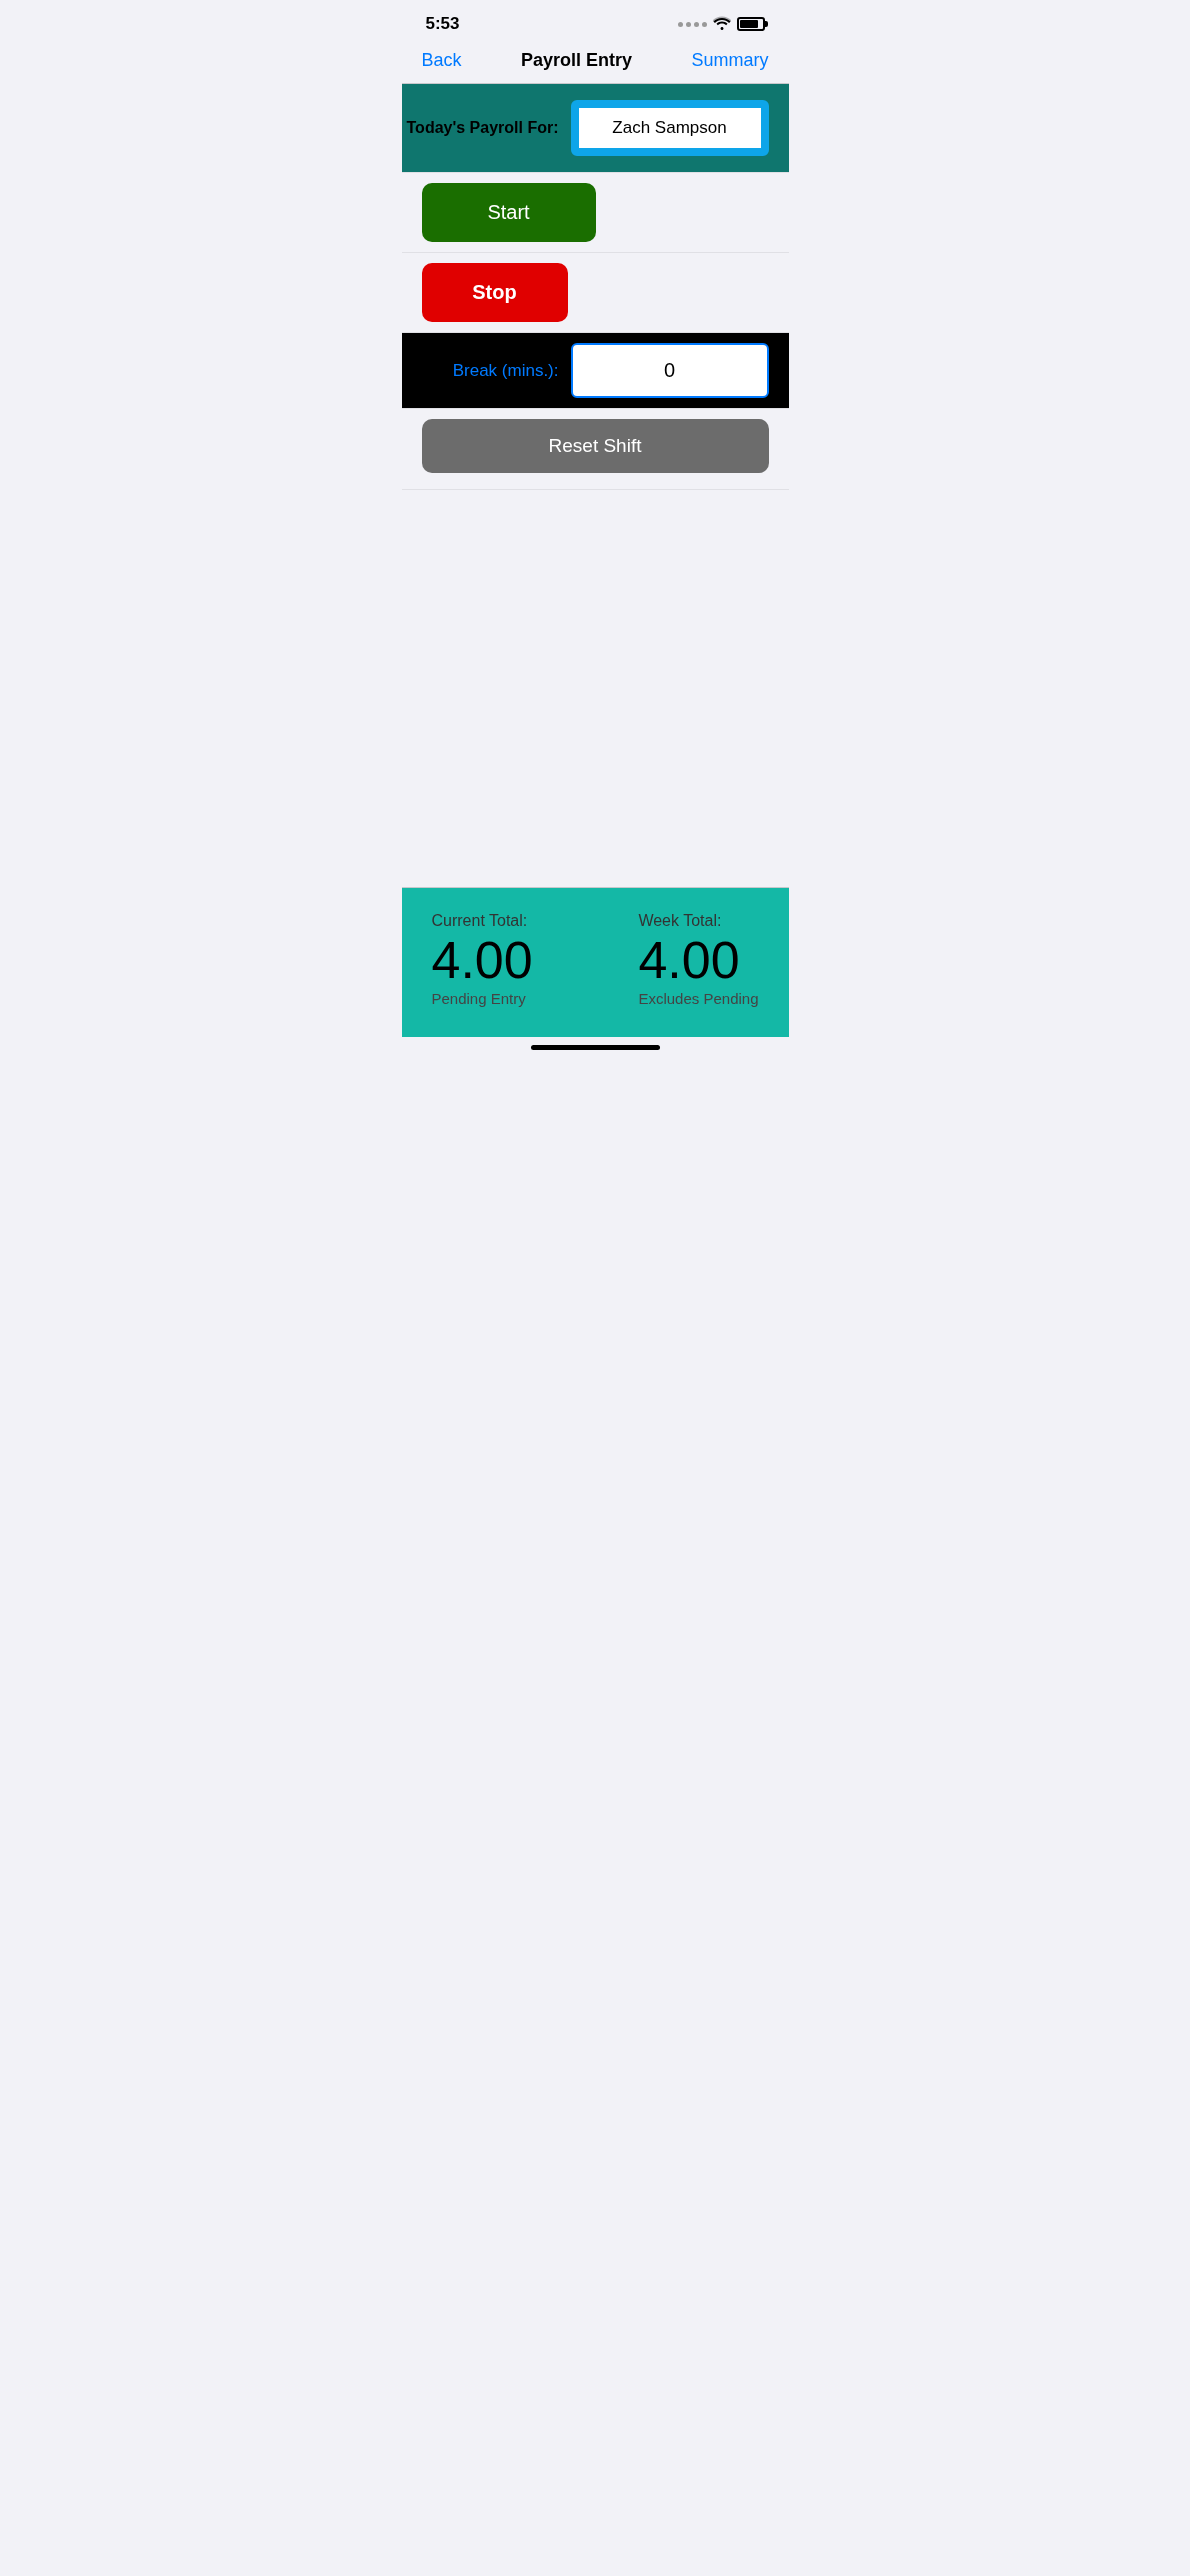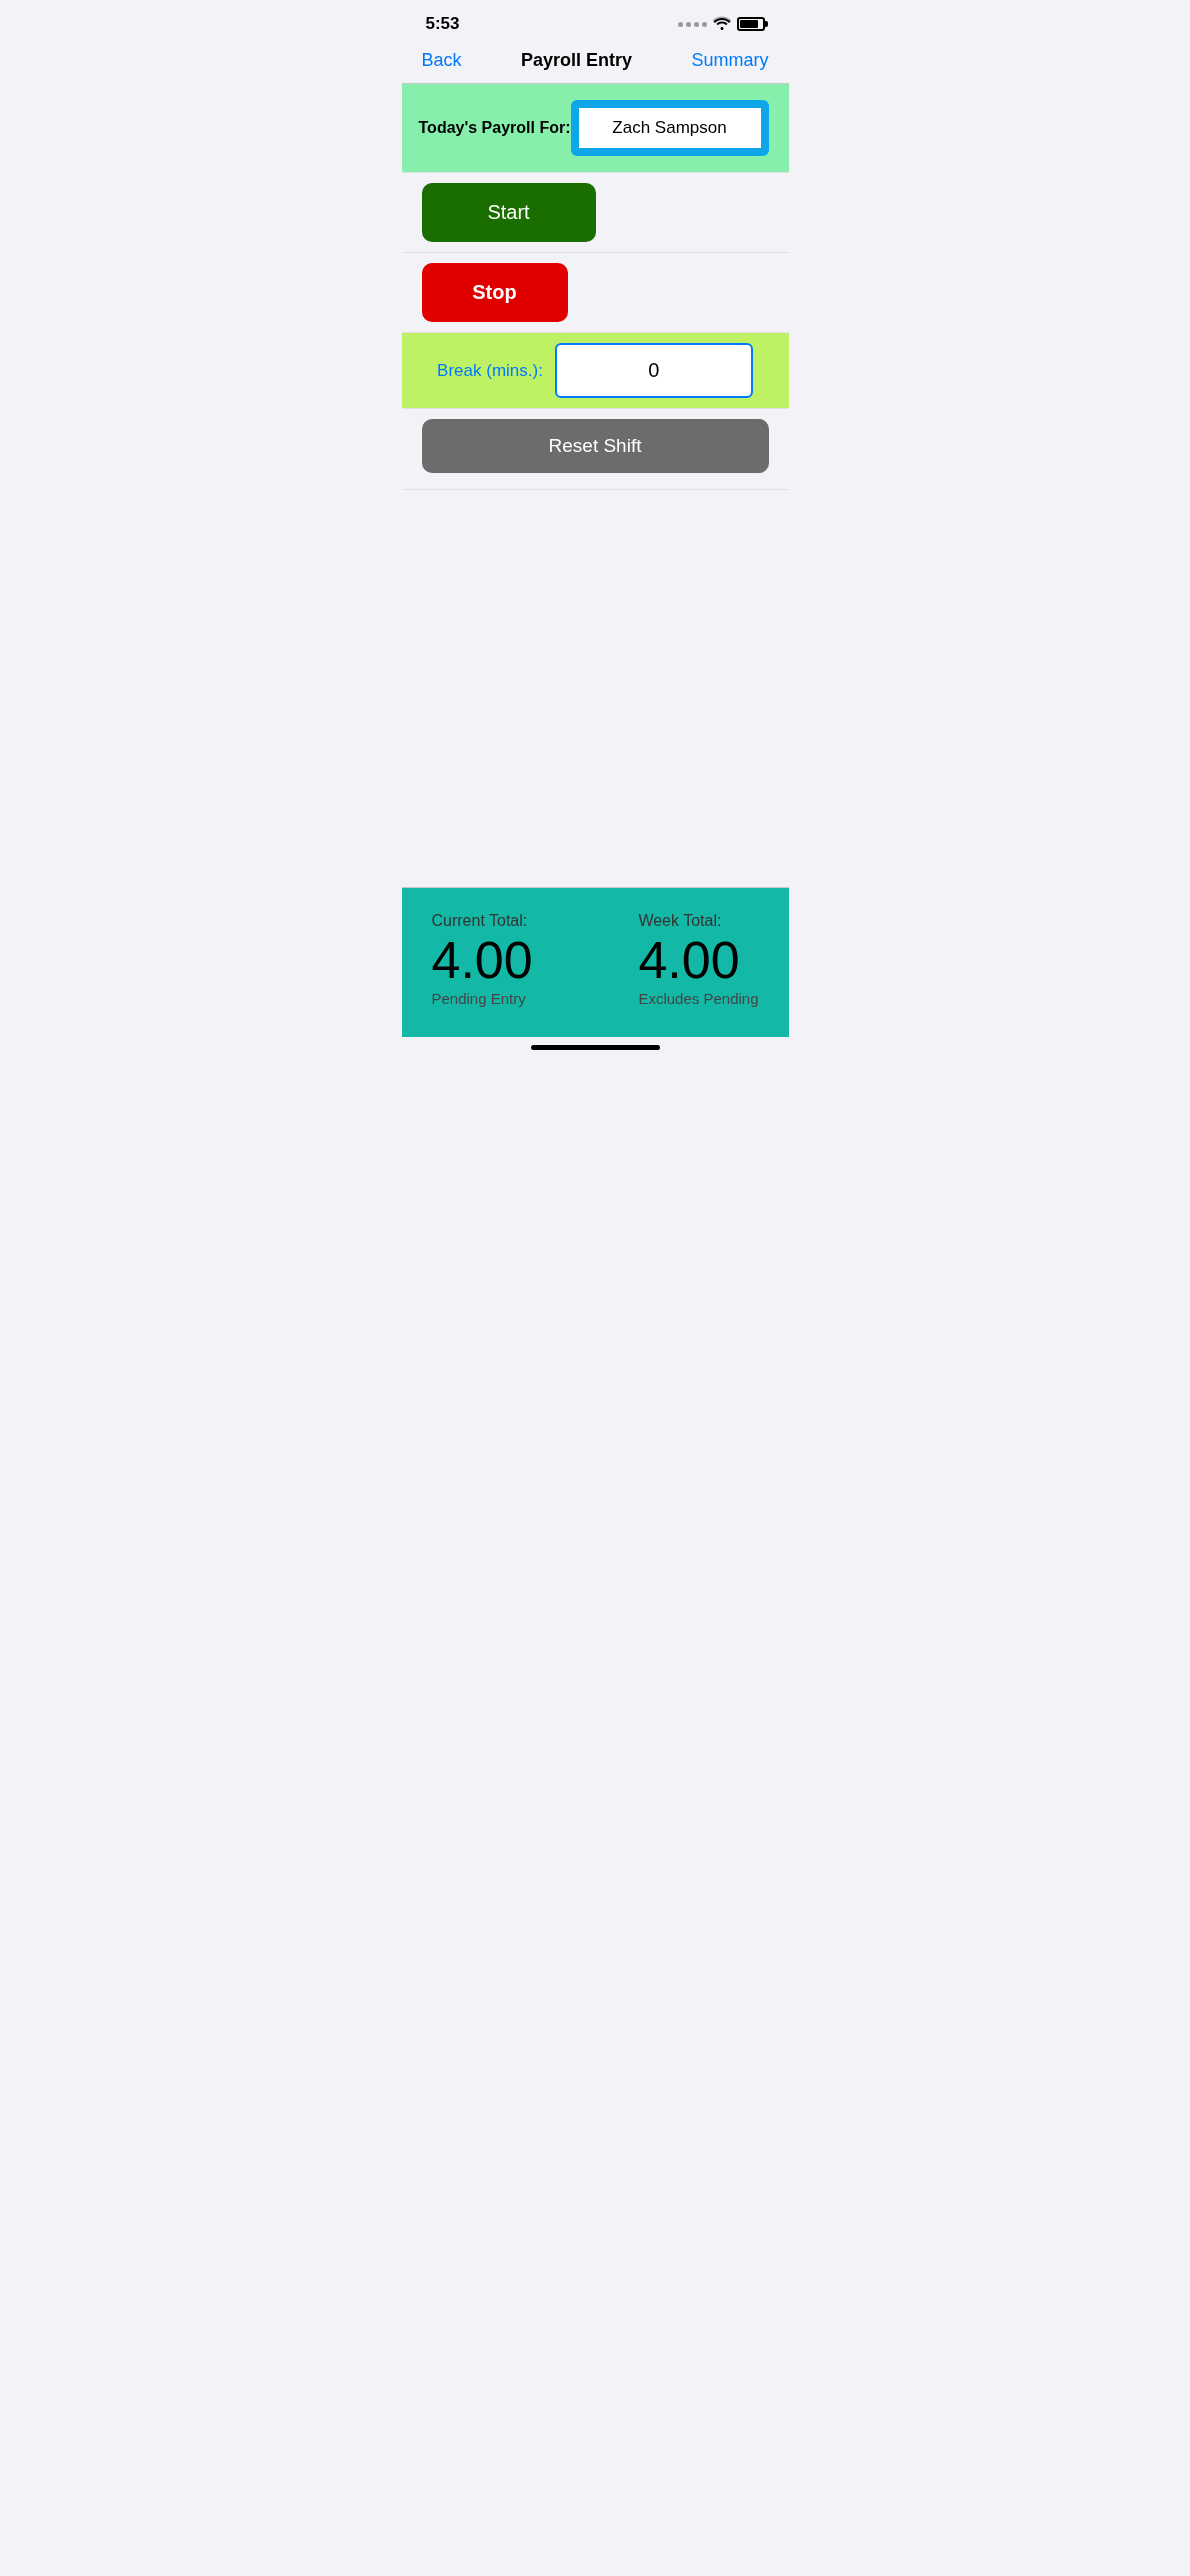--- a/index.html
+++ b/index.html
@@ -128,21 +128,22 @@
       background: #f2f2f7;
       padding: 0;
     }
 
     
     .payroll-for-row {
       display: flex;
       align-items: center;
       justify-content: flex-end;
       padding: 16px 20px;
-      background: #86efac;
+      gap: 12px;
+      background: #0f766e;
     }
 
     .payroll-for-label {
       font-size: 16px;
       font-weight: 700;
       color: #000;
       white-space: nowrap;
     }
 
     .payroll-for-input {
@@ -210,24 +211,24 @@
       flex: 1;
       text-align: center;
       background: #fff;
       outline: none;
     }
 
     
     .break-row {
       display: flex;
       align-items: center;
-      justify-content: center;
+      justify-content: flex-end;
       padding: 10px 20px;
       gap: 12px;
-      background: #bef264;
+      background: #000000;
     }
 
     .break-label {
       font-size: 17px;
       color: #007AFF;
       font-weight: 400;
     }
 
     .break-input {
       border: 2px solid #007AFF;

